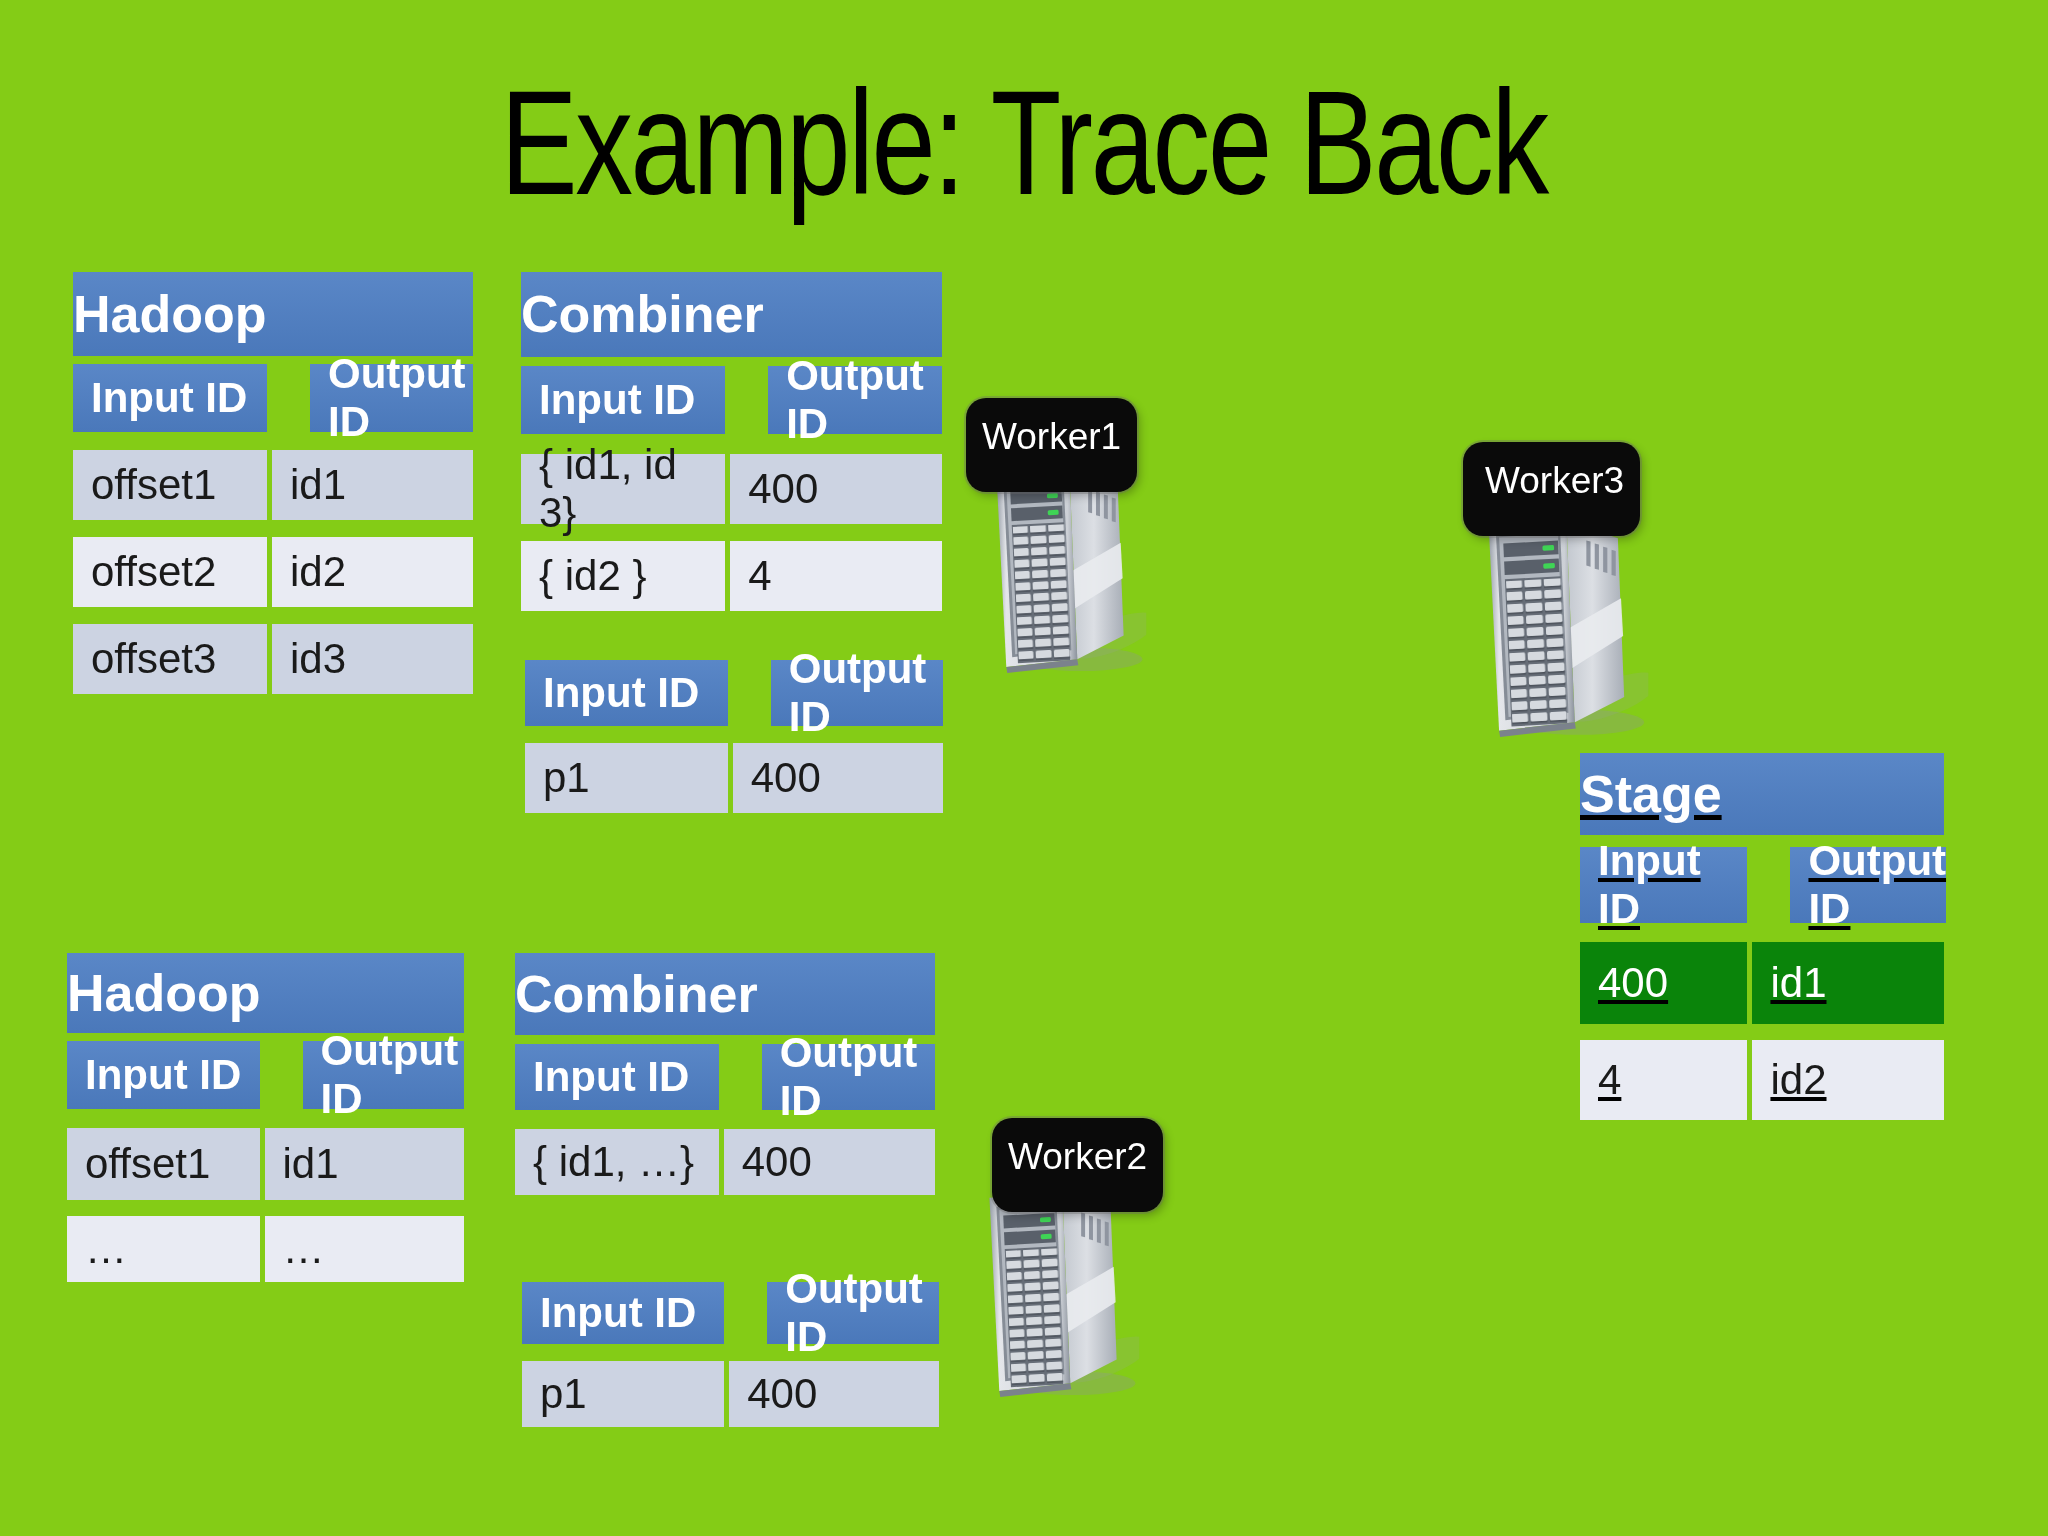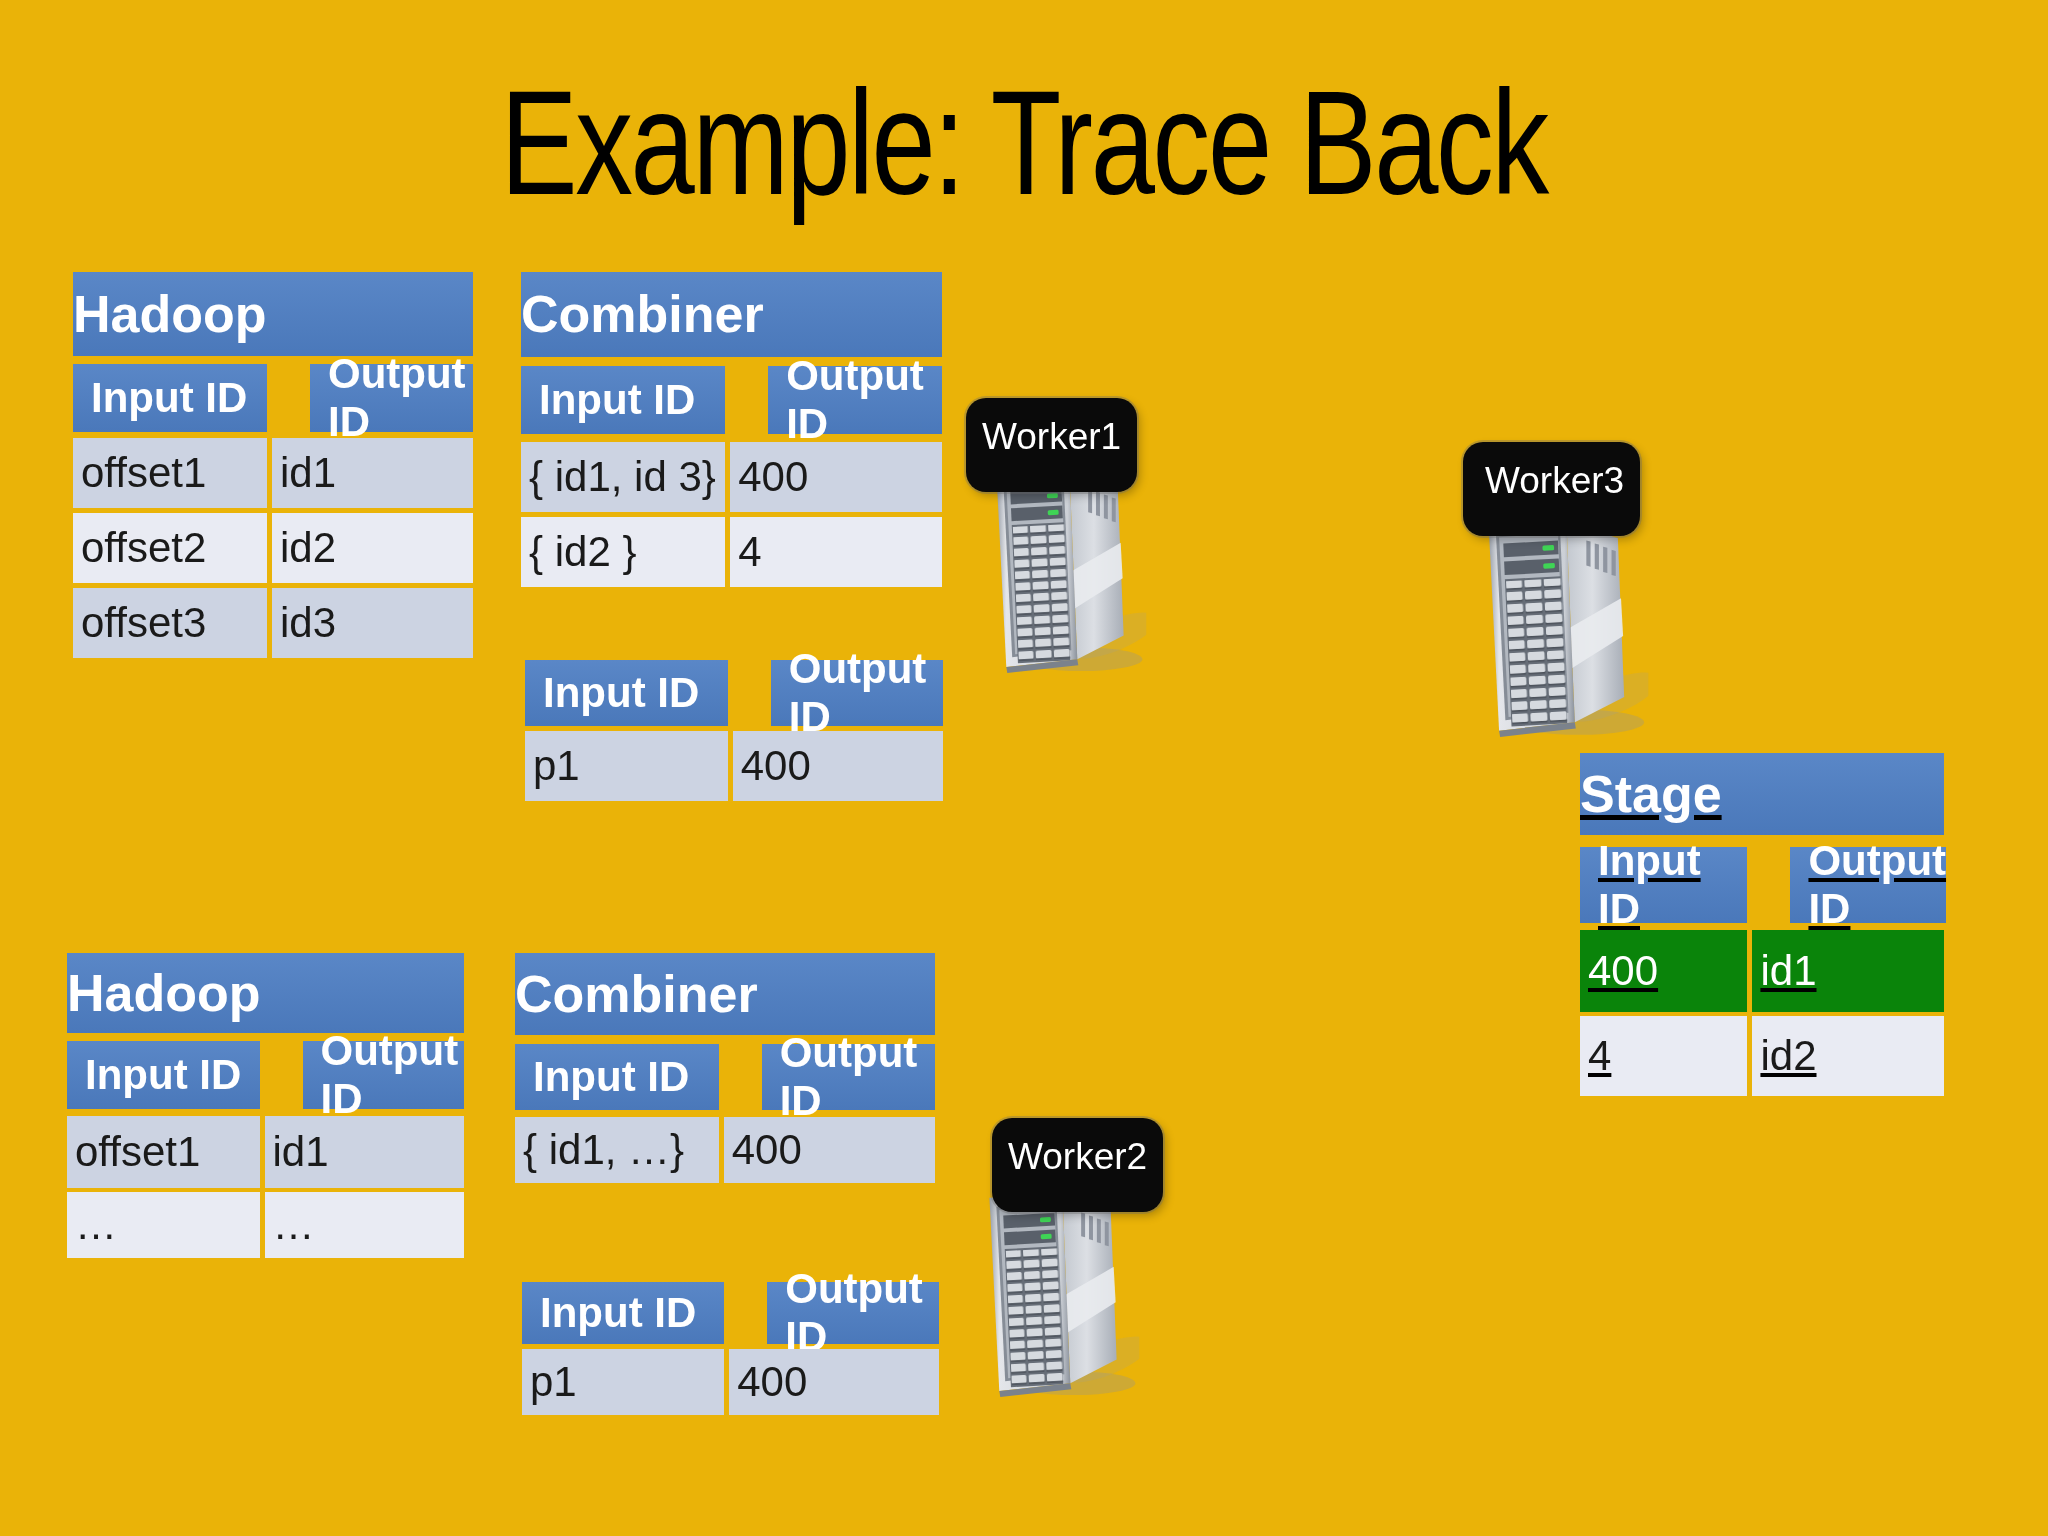--- a/index.html
+++ b/index.html
@@ -1,19 +1,19 @@
 <!DOCTYPE html>
 <html><head>
 <meta charset="utf-8">
 <style>
   html,body{margin:0;padding:0;background:#ffffff;}
   .slide{
     position:relative;
     width:2048px;height:1536px;
-    background:#eab308;
+    background:#84cc16;
     overflow:hidden;
     font-family:"Liberation Sans", sans-serif;
   }
 
   
   .slide-title{
     position:absolute;left:0;top:58px;width:100%;
     text-align:center;color:#000;
     font-size:148px;font-weight:400;letter-spacing:-3px;
     white-space:nowrap;
@@ -33,21 +33,21 @@
   .t-row{margin-bottom:5px;}
   .t-hcell{
     background:linear-gradient(#5a87c7,#4a78ba);
     color:#fff;font-weight:bold;font-size:42px;
     display:flex;align-items:center;
     height:var(--hh,68px);padding-left:18px;box-sizing:border-box;
   }
   .t-cell{
     font-size:42px;color:#1a1a1a;
     display:flex;align-items:center;
-    height:var(--rh,70px);padding-left:8px;box-sizing:border-box;
+    height:var(--rh,70px);padding-left:18px;box-sizing:border-box;margin-top:12px;
   }
   .c1{width:48.5%;flex:none;}
   .c2{flex:1;}
   .stage-tbl .c1{width:46%;}
   .row-dark  .t-cell{background:#ccd3e2;}
   .row-light .t-cell{background:#e9ebf3;}
   .row-green .t-cell{background:#0a840a;color:#ffffff;}
 
   
   .server{position:absolute;}

